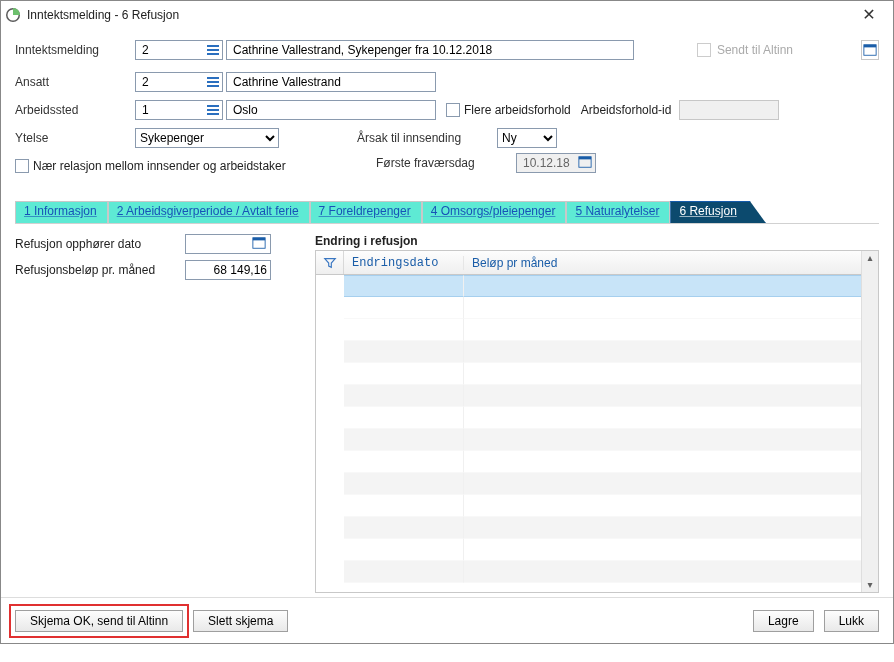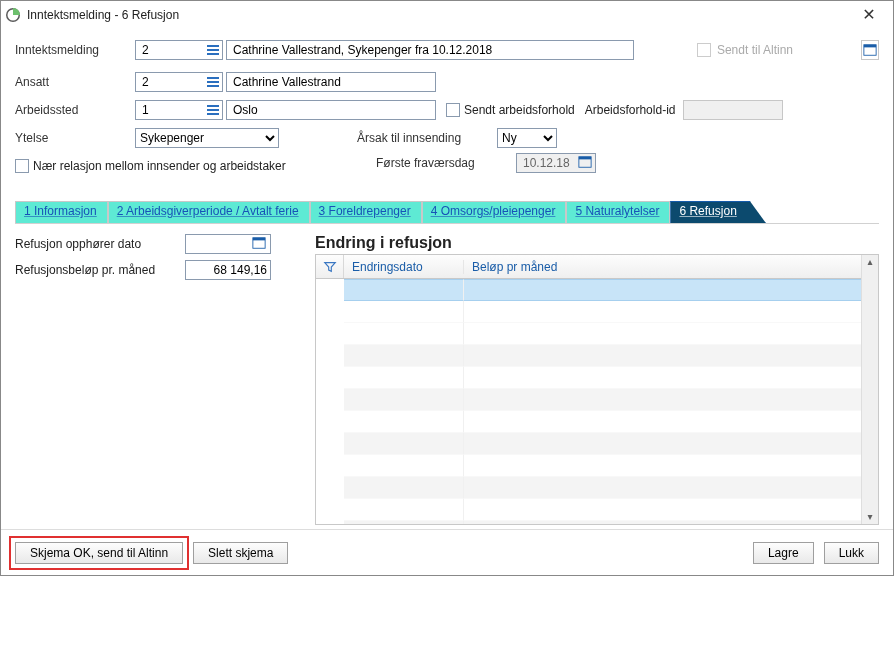--- a/index.html
+++ b/index.html
@@ -6,21 +6,21 @@
   html, body {
     margin: 0; padding: 0;
     font-family: "Segoe UI", Tahoma, Arial, sans-serif;
     font-size: 12px;
     color: #222;
     background: #fff;
     width: 894px; height: 662px;
     overflow: hidden;
   }
   .window {
-    width: 894px; height: 576px;
+    width: 894px; height: 644px;
     display: flex; flex-direction: column;
     border: 1px solid #888;
     background: #fff;
   }
   
   .titlebar {
     height: 28px;
     display: flex; align-items: center;
     padding: 0 6px 0 4px;
     background: #fff;
@@ -155,21 +155,21 @@
   }
   .date-empty-wrap { position: relative; width: 86px; }
   .date-empty {
     width: 100%; height: 20px;
     border: 1px solid #8a9aae;
     padding: 0 22px 0 4px;
     font-size: 12px;
   }
 
   .right-pane { flex: 1; display: flex; flex-direction: column; }
-  .right-pane h4 { margin: 0 0 2px 0; font-size: 16px; font-weight: bold; color: #222; }
+  .right-pane h4 { margin: 0 0 2px 0; font-size: 12px; font-weight: bold; color: #222; }
 
   .grid-wrap {
     flex: 1;
     border: 1px solid #c8c8c8;
     display: flex;
     min-height: 0;
   }
   .grid {
     flex: 1;
     display: flex; flex-direction: column;
@@ -184,21 +184,21 @@
     font-size: 12px;
     align-items: center;
   }
   .funnel-cell {
     width: 28px; height: 100%;
     display: flex; align-items: center; justify-content: center;
     border-right: 1px solid #d8d8d8;
     cursor: pointer;
     color: #3a77c2;
   }
-  .hdr-cell-l { flex: 0 0 120px; padding: 0 8px; border-right: 1px solid #e6e6e6; }
+  .hdr-cell-l { flex: 0 0 120px; padding: 0 8px; border-right: 1px solid #e6e6e6; font-family: Liberation Mono, monospace; }
   .hdr-cell-r { flex: 1; text-align: left; padding: 0 8px; }
 
   .grid-body { flex: 1; overflow: hidden; }
   .grid-row { display: flex; height: 22px; }
   .grid-row .stub { width: 28px; border-right: none; background: #fff; }
   .grid-row .cell-l { flex: 0 0 120px; border-right: 1px solid #f0f0f0; background: #d9edfb; }
   .grid-row .cell-r { flex: 1; background: #d9edfb; }
   .grid-row.alt .cell-l, .grid-row.alt .cell-r { background: #fff; }
   .grid-row.first .cell-l, .grid-row.first .cell-r { background: #c8e4f8; border-top: 1px solid #a6cfee; border-bottom: 1px solid #a6cfee;}
   .grid-row.stripe .cell-l, .grid-row.stripe .cell-r { background: #f4f4f4; }
@@ -310,21 +310,21 @@
           <svg viewBox="0 0 16 16" width="16" height="16">
               <rect x="2" y="3" width="12" height="2" fill="#2a6fbf"></rect>
               <rect x="2" y="7" width="12" height="2" fill="#2a6fbf"></rect>
               <rect x="2" y="11" width="12" height="2" fill="#2a6fbf"></rect>
             </svg>
         </span>
       </div>
       <input class="desc-input desc-med" value="Oslo" style="">
       <div class="checkbox-wrap gap10">
         <span class="checkbox-box"></span>
-        <span>Sendt arbeidsforhold</span>
+        <span>Flere arbeidsforhold</span>
       </div>
       <span style="margin-left:10px">Arbeidsforhold-id</span>
       <input class="desc-input readonly" style="width: 100px; margin-left: 8px;" readonly="" value="">
     </div>
 
     <div class="form-row">
       <div class="label-col">Ytelse</div>
       <select class="select-med">
         <option>Sykepenger</option>
       </select>
@@ -353,21 +353,21 @@
                 <rect x="1" y="2" width="14" height="3" fill="#1a5da8"></rect>
               </svg>
           </span>
         </span>
       </div>
     </div>
 
     <div class="tab-bar">
       <div class="tab"><span>1 Informasjon</span></div>
       <div class="tab"><span>2 Arbeidsgiverperiode / Avtalt ferie</span></div>
-      <div class="tab"><span>3 Foreldrepenger</span></div>
+      <div class="tab"><span>7 Foreldrepenger</span></div>
       <div class="tab"><span>4 Omsorgs/pleiepenger</span></div>
       <div class="tab"><span>5 Naturalytelser</span></div>
       <div class="tab active"><span>6 Refusjon</span></div>
     </div>
 
     <div class="tab-content">
       <div class="left-pane">
         <div class="field-row">
           <label>Refusjon opphører dato</label>
           <span class="date-empty-wrap">

